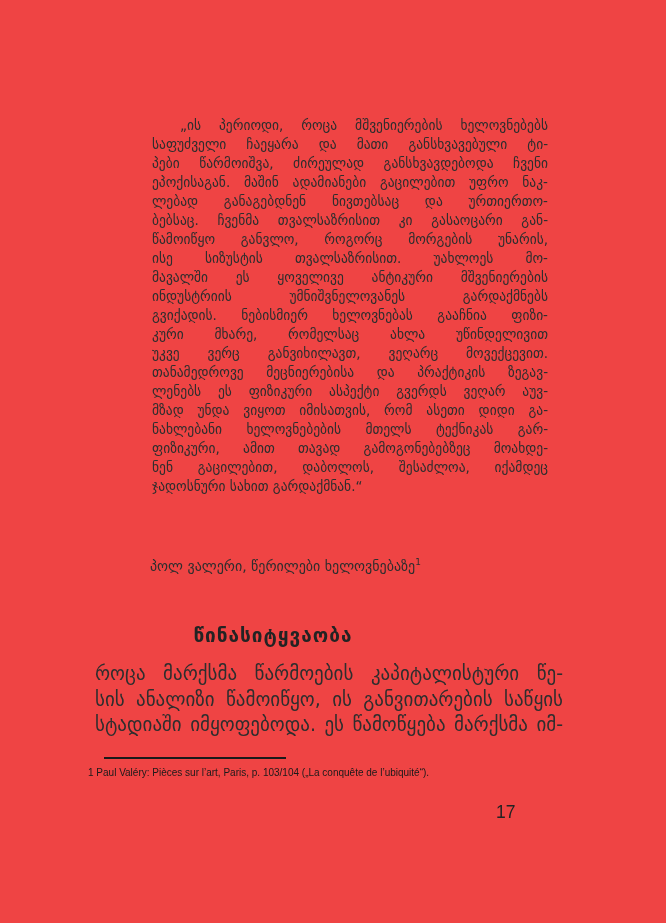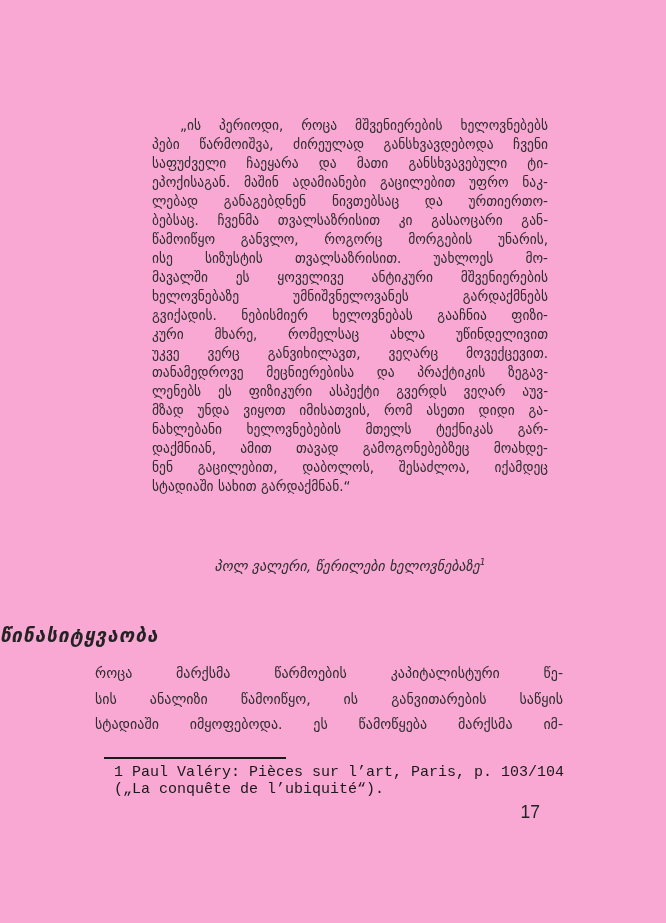--- a/index.html
+++ b/index.html
@@ -1,20 +1,20 @@
 <!DOCTYPE html>
 <html><head>
 <meta charset="utf-8">
 <style>
   html, body { margin: 0; padding: 0; }
   .page {
     position: relative;
     width: 666px;
     height: 923px;
-    background: #f9a8d4;
+    background: #ef4444;
     font-family: "DejaVu Sans", sans-serif;
     color: #2e2e2e;
     overflow: hidden;
   }
   .epigraph {
     position: absolute;
     left: 152px;
     top: 116px;
     width: 396px;
   }
@@ -26,110 +26,109 @@
     overflow: hidden;
     color: #2e2e2e;
   }
   .q-line:first-child { text-indent: 28px; }
   .q-line:last-child { text-align-last: left; }
   .attribution {
     position: absolute;
     left: 150px;
     top: 556px;
     width: 400px;
-    text-align: center;
-    font-style: italic;
+    text-align: left;
     font-size: 14px;
     line-height: 20px;
     color: #2e2e2e;
   }
   .attribution sup {
     font-size: 9px;
     line-height: 0;
   }
   .heading {
     position: absolute;
     left: 0;
     top: 624px;
     width: 546px;
+    text-align: center;
     font-weight: bold;
     font-size: 19px;
     letter-spacing: 1px;
     color: #232323;
-    font-style: italic;
   }
   .body-par {
     position: absolute;
     left: 95px;
     top: 661px;
     width: 468px;
   }
   .b-line {
-    font-size: 14px;
+    font-size: 19px;
     line-height: 25.5px;
     text-align: justify;
     text-align-last: justify;
     overflow: hidden;
     color: #2e2e2e;
   }
   .footnote-rule {
     position: absolute;
     left: 104px;
     top: 757px;
     width: 182px;
     height: 2px;
     background: #1a1a1a;
   }
   .footnote {
     position: absolute;
-    left: 114px;
+    left: 88px;
     top: 764px;
     width: 472px;
-    font-family: Liberation Mono, monospace;
-    font-size: 15px;
+    font-family: Liberation Sans, sans-serif;
+    font-size: 10px;
     line-height: 17px;
     color: #1a1a1a;
   }
   .page-number {
     position: absolute;
     left: 496px;
     top: 802px;
     width: 44px;
-    text-align: right;
+    text-align: left;
     font-family: "Liberation Sans", sans-serif;
     font-size: 17.5px;
     color: #232323;
   }
 </style>
 </head>
 <body>
 
 <div class="page">
 
   <div class="epigraph">
       <div class="q-line">„ის პერიოდი, როცა მშვენიერების ხელოვნებებს</div>
+      <div class="q-line">საფუძველი ჩაეყარა და მათი განსხვავებული ტი-</div>
       <div class="q-line">პები წარმოიშვა, ძირეულად განსხვავდებოდა ჩვენი</div>
-      <div class="q-line">საფუძველი ჩაეყარა და მათი განსხვავებული ტი-</div>
       <div class="q-line">ეპოქისაგან. მაშინ ადამიანები გაცილებით უფრო ნაკ-</div>
       <div class="q-line">ლებად განაგებდნენ ნივთებსაც და ურთიერთო-</div>
       <div class="q-line">ბებსაც. ჩვენმა თვალსაზრისით კი გასაოცარი გან-</div>
       <div class="q-line">წამოიწყო განვლო, როგორც მორგების უნარის,</div>
       <div class="q-line">ისე სიზუსტის თვალსაზრისით. უახლოეს მო-</div>
       <div class="q-line">მავალში ეს ყოველივე ანტიკური მშვენიერების</div>
-      <div class="q-line">ხელოვნებაზე უმნიშვნელოვანეს გარდაქმნებს</div>
+      <div class="q-line">ინდუსტრიის უმნიშვნელოვანეს გარდაქმნებს</div>
       <div class="q-line">გვიქადის. ნებისმიერ ხელოვნებას გააჩნია ფიზი-</div>
       <div class="q-line">კური მხარე, რომელსაც ახლა უწინდელივით</div>
       <div class="q-line">უკვე ვერც განვიხილავთ, ვეღარც მოვექცევით.</div>
       <div class="q-line">თანამედროვე მეცნიერებისა და პრაქტიკის ზეგავ-</div>
       <div class="q-line">ლენებს ეს ფიზიკური ასპექტი გვერდს ვეღარ აუვ-</div>
       <div class="q-line">მზად უნდა ვიყოთ იმისათვის, რომ ასეთი დიდი გა-</div>
       <div class="q-line">ნახლებანი ხელოვნებების მთელს ტექნიკას გარ-</div>
-      <div class="q-line">დაქმნიან, ამით თავად გამოგონებებზეც მოახდე-</div>
+      <div class="q-line">ფიზიკური, ამით თავად გამოგონებებზეც მოახდე-</div>
       <div class="q-line">ნენ გაცილებით, დაბოლოს, შესაძლოა, იქამდეც</div>
-      <div class="q-line">სტადიაში სახით გარდაქმნან.“</div>
+      <div class="q-line">ჯადოსნური სახით გარდაქმნან.“</div>
     </div>
 
   <div class="attribution">
     <span>პოლ ვალერი, წერილები ხელოვნებაზე</span><sup>1</sup>
   </div>
 
   <div class="heading">წინასიტყვაობა</div>
 
   <div class="body-par">
       <div class="b-line">როცა მარქსმა წარმოების კაპიტალისტური წე-</div>

